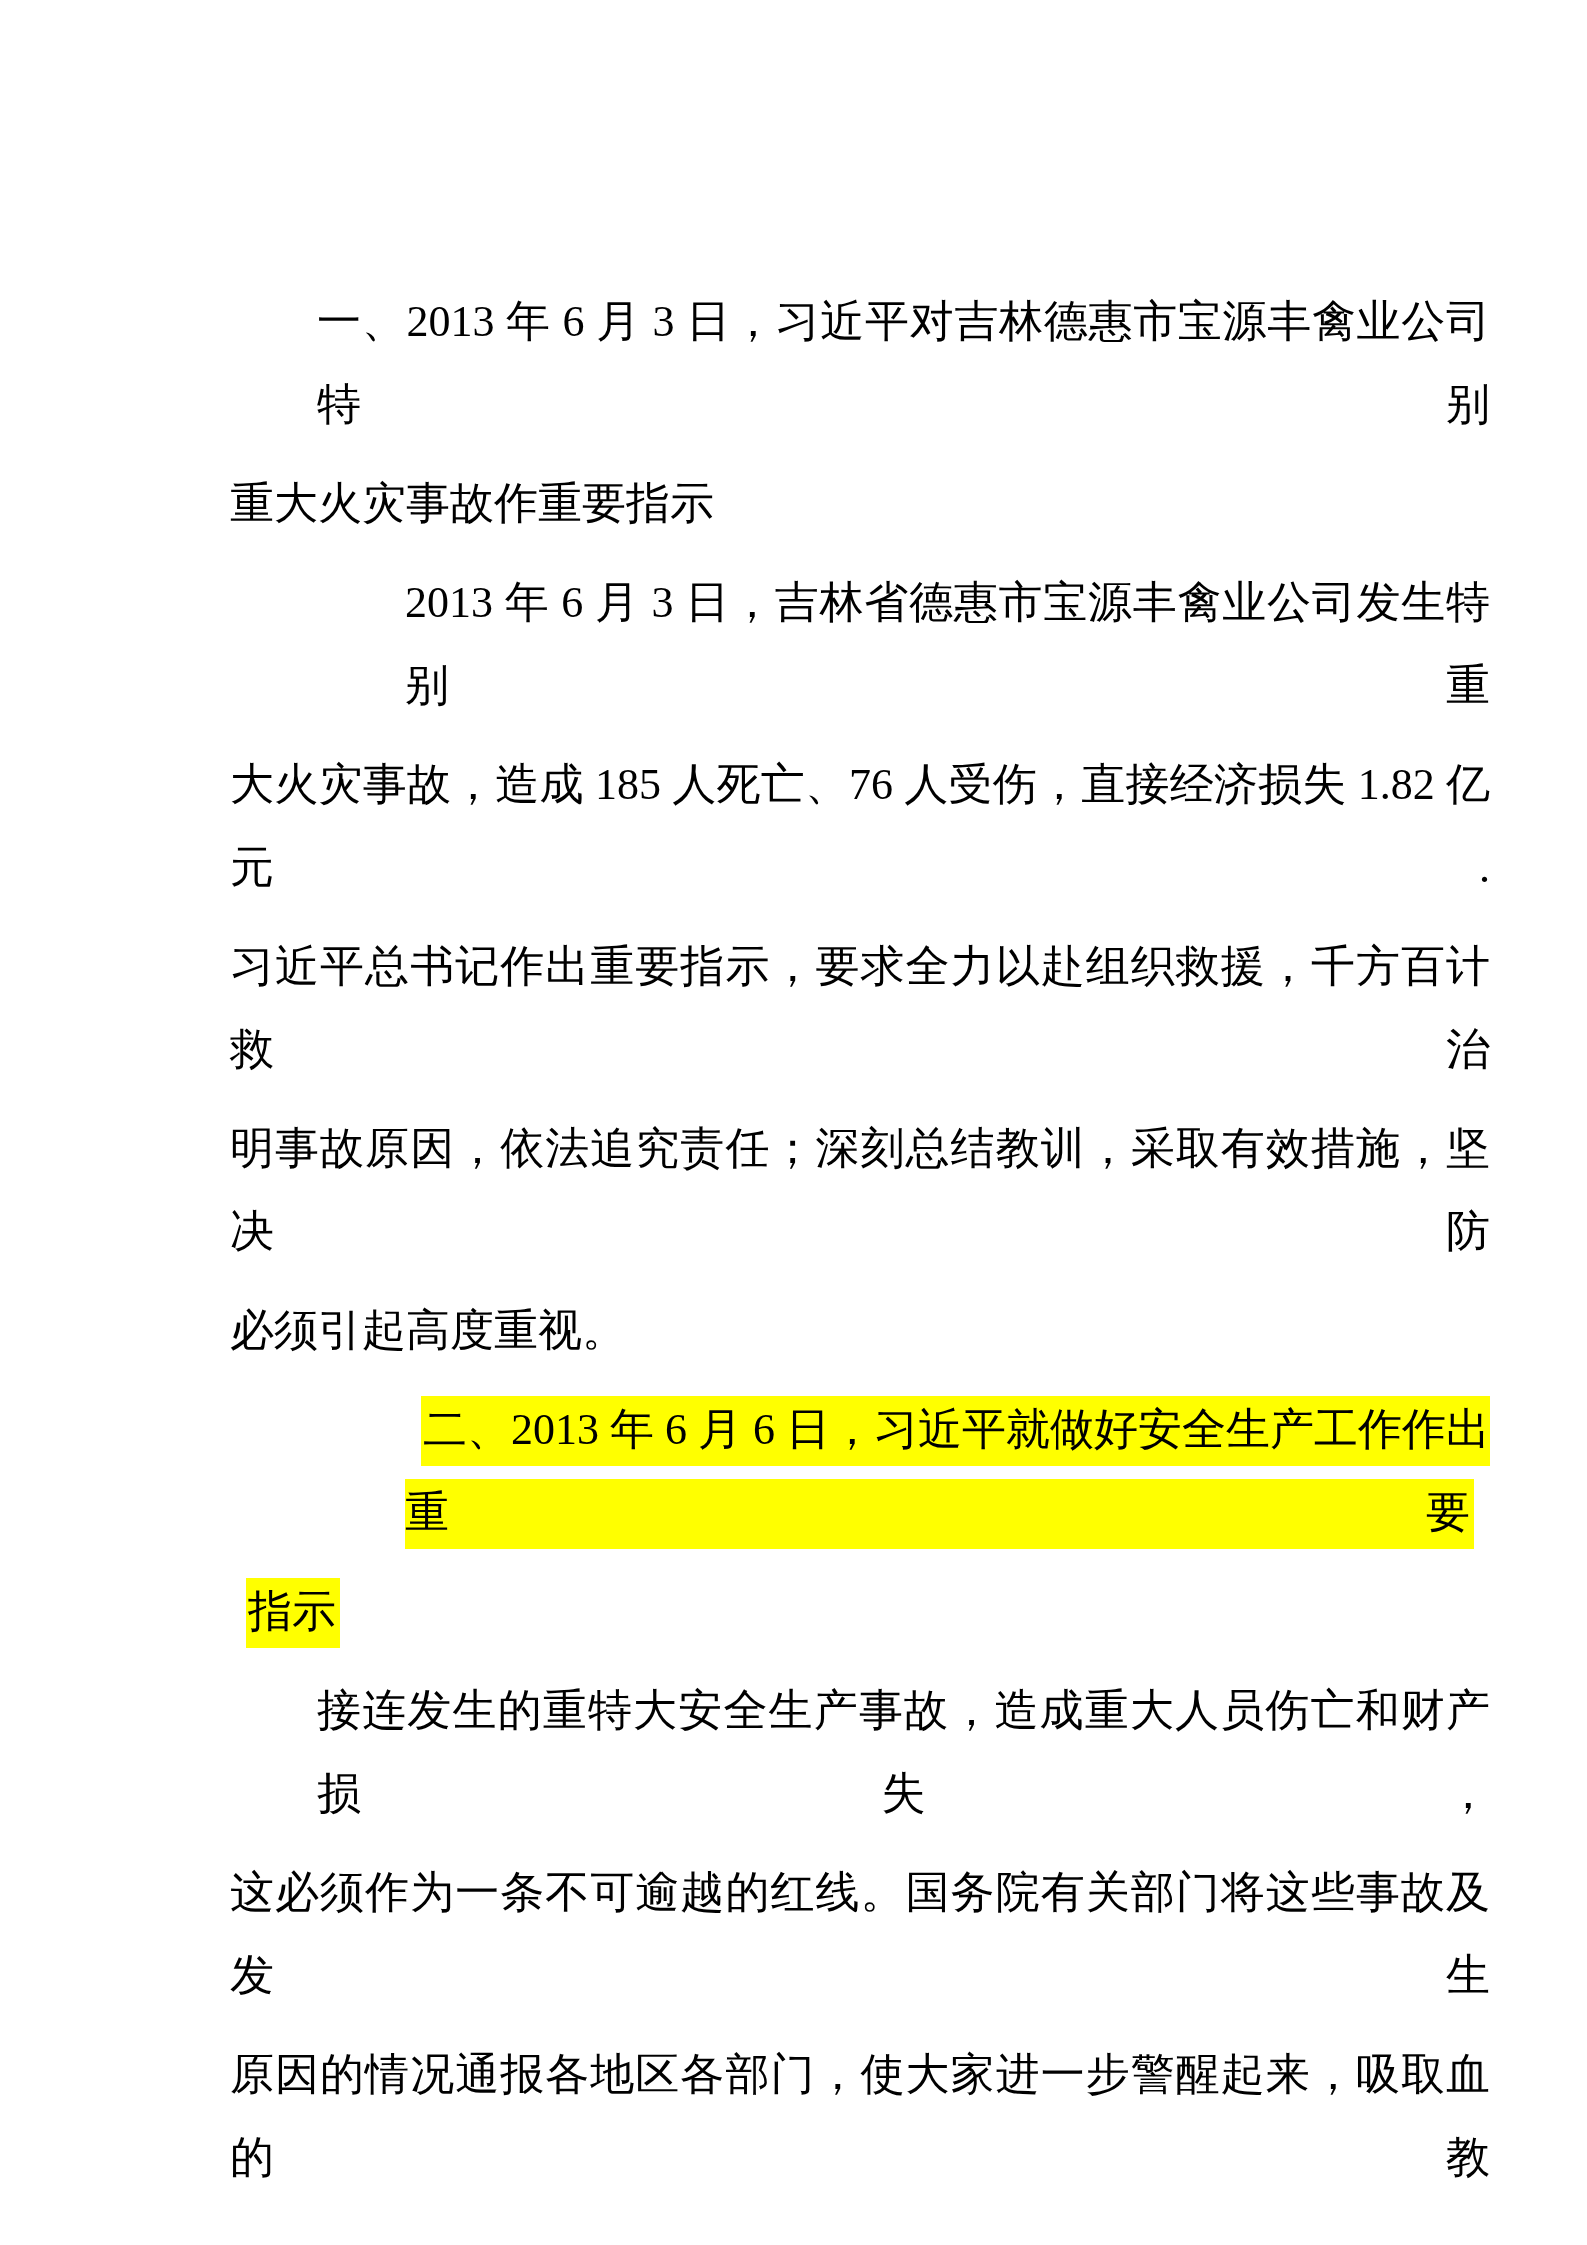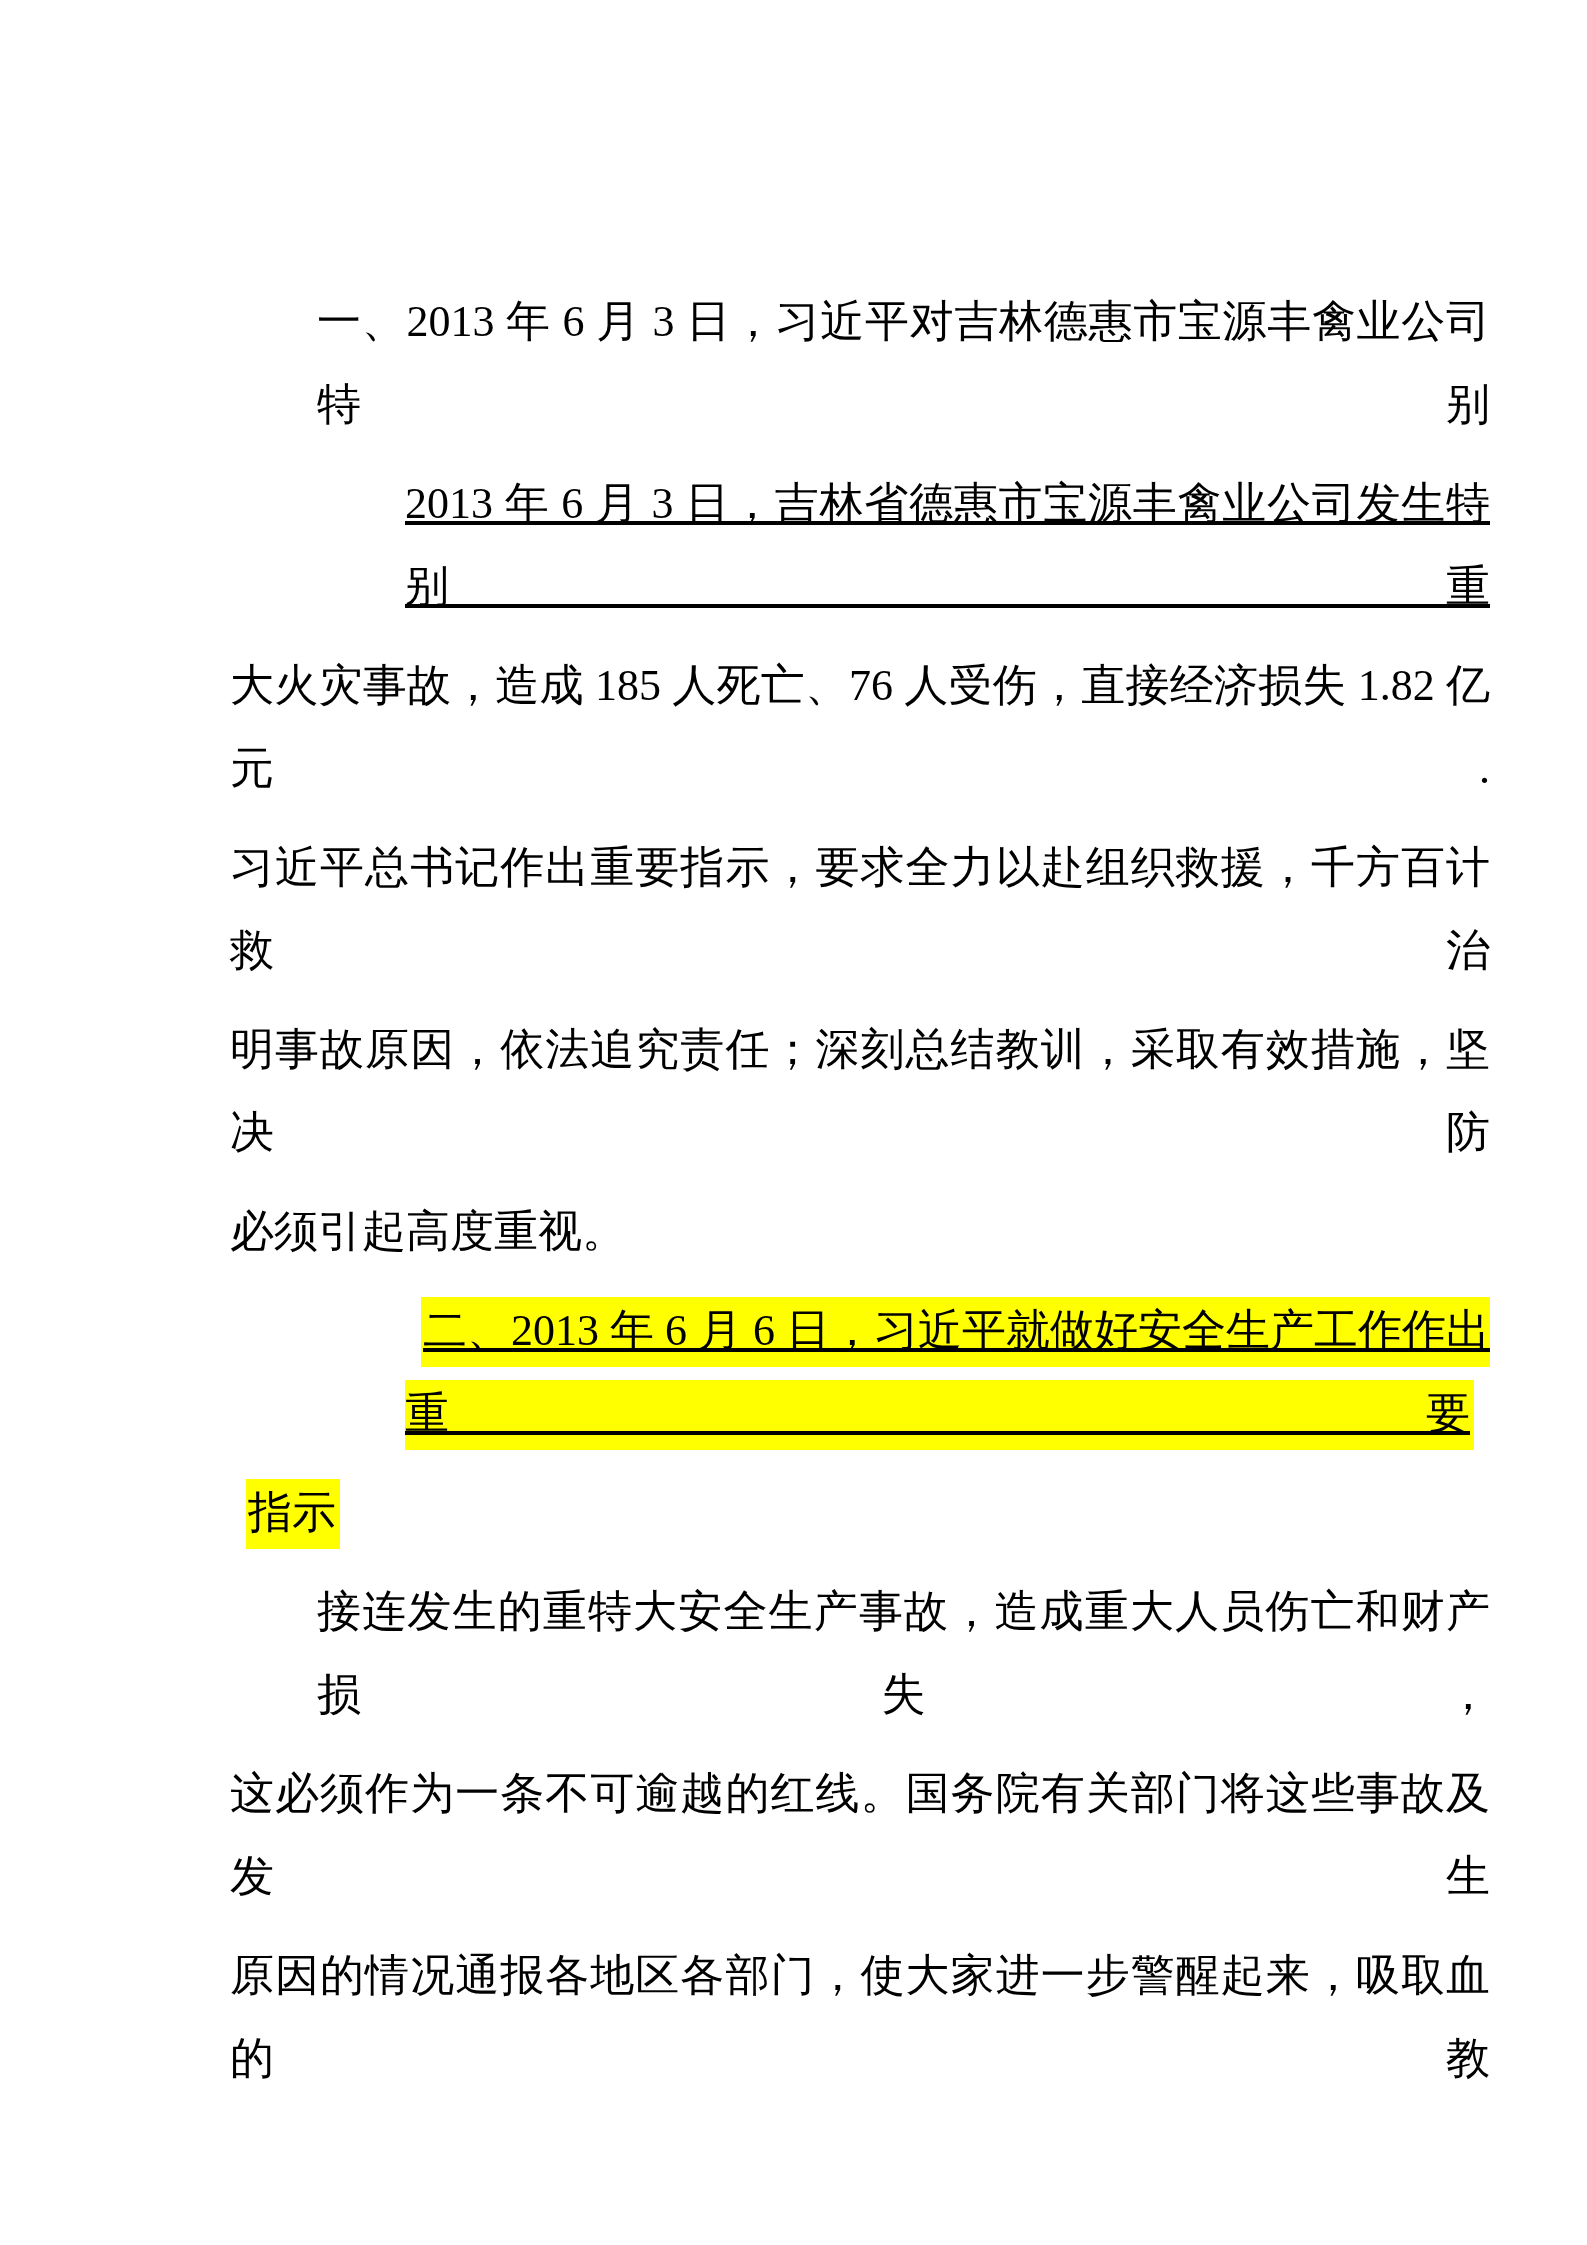--- a/index.html
+++ b/index.html
@@ -26,35 +26,36 @@
   .ln {
     text-align: justify;
     text-align-last: justify;
     white-space: normal;
   }
   .ln.last {
     text-align: left;
     text-align-last: left;
   }
   .in2 { padding-left: 87px; }
-  .in4 { padding-left: 175px; text-decoration: underline; }
+  .in4 { padding-left: 175px; }
   mark.hl {
     background: var(--hl);
     color: inherit;
     padding: 9px 4px 12px 2px;
     text-align: right;
   }
 </style>
 </head>
 <body>
 
 <div class="page">
   <div class="content">
 
     <div class="ln in2">一、2013 年 6 月 3 日，习近平对吉林德惠市宝源丰禽业公司特别</div>
+    <div class="ln last">重大火灾事故作重要指示</div>
 
     <div class="ln in4">2013 年 6 月 3 日，吉林省德惠市宝源丰禽业公司发生特别重</div>
     <div class="ln">大火灾事故，造成 185 人死亡、76 人受伤，直接经济损失 1.82 亿元.</div>
     <div class="ln">习近平总书记作出重要指示，要求全力以赴组织救援，千方百计救治</div>
     <div class="ln">明事故原因，依法追究责任；深刻总结教训，采取有效措施，坚决防</div>
     <div class="ln last">必须引起高度重视。</div>
 
     <div class="ln in4"><mark class="hl">二、2013 年 6 月 6 日，习近平就做好安全生产工作作出重要</mark></div>
     <div class="ln last"><mark class="hl">指示</mark></div>
 

